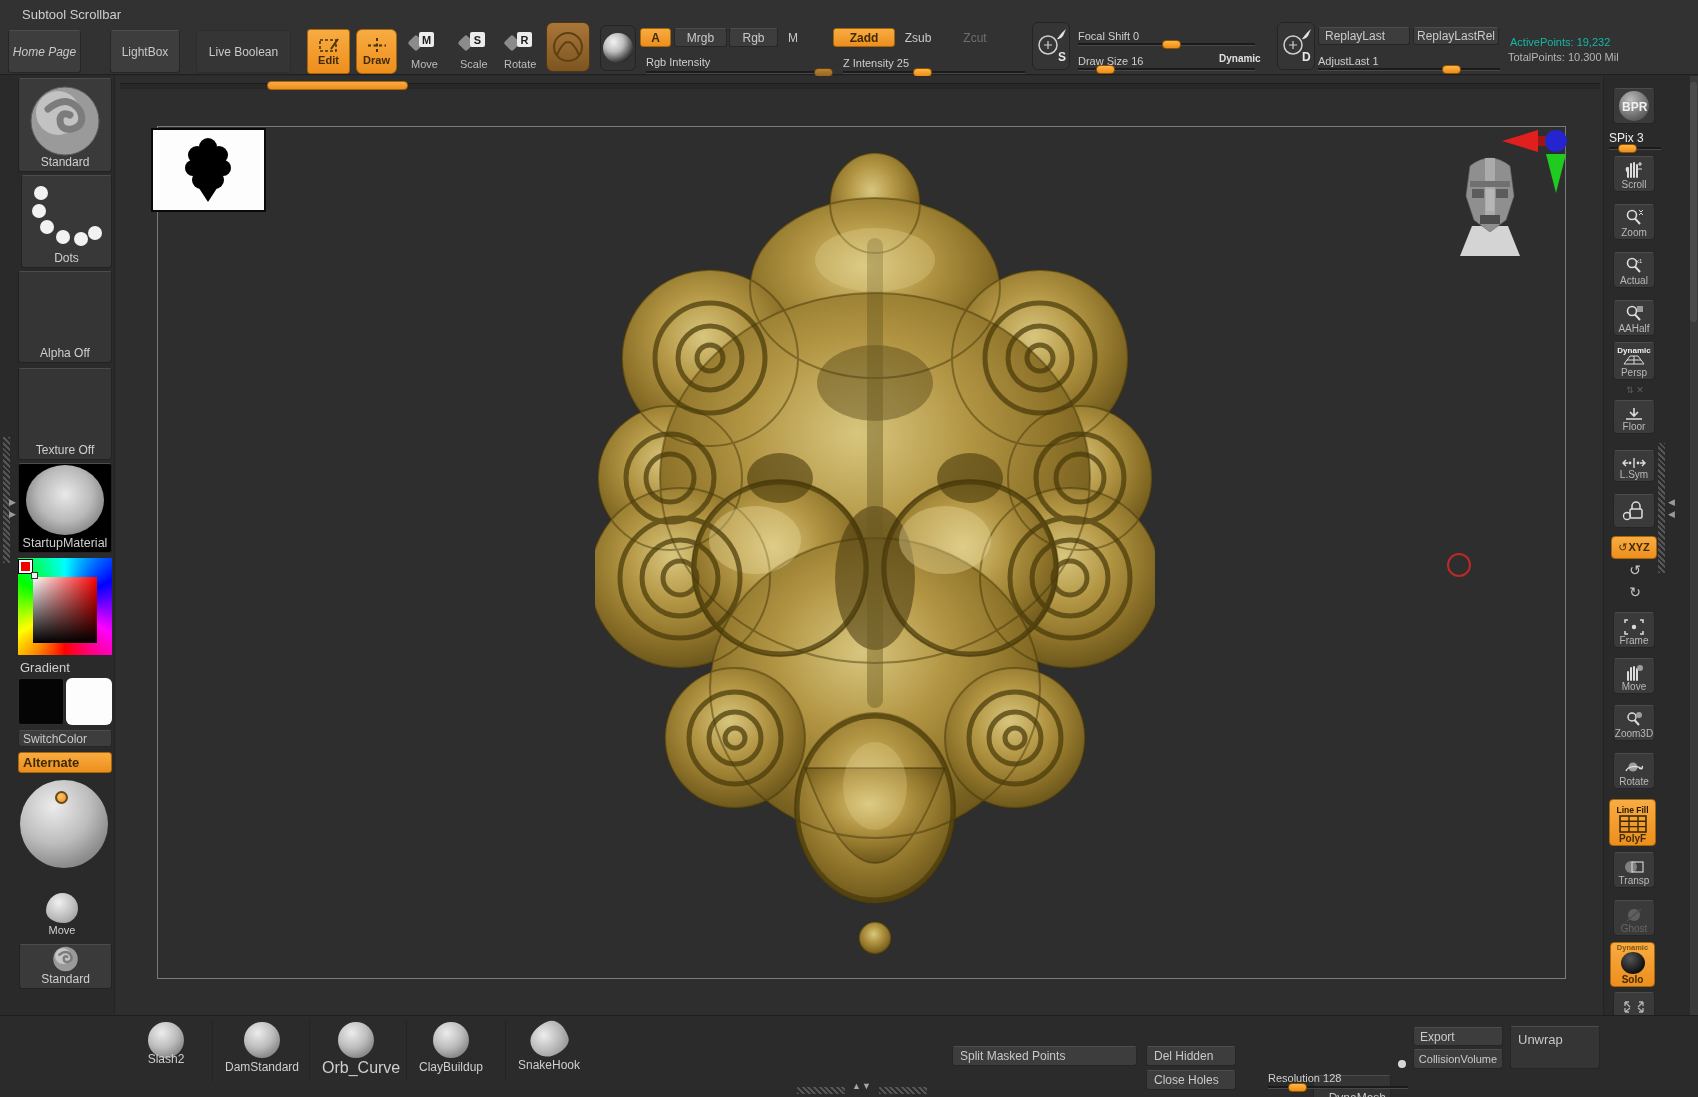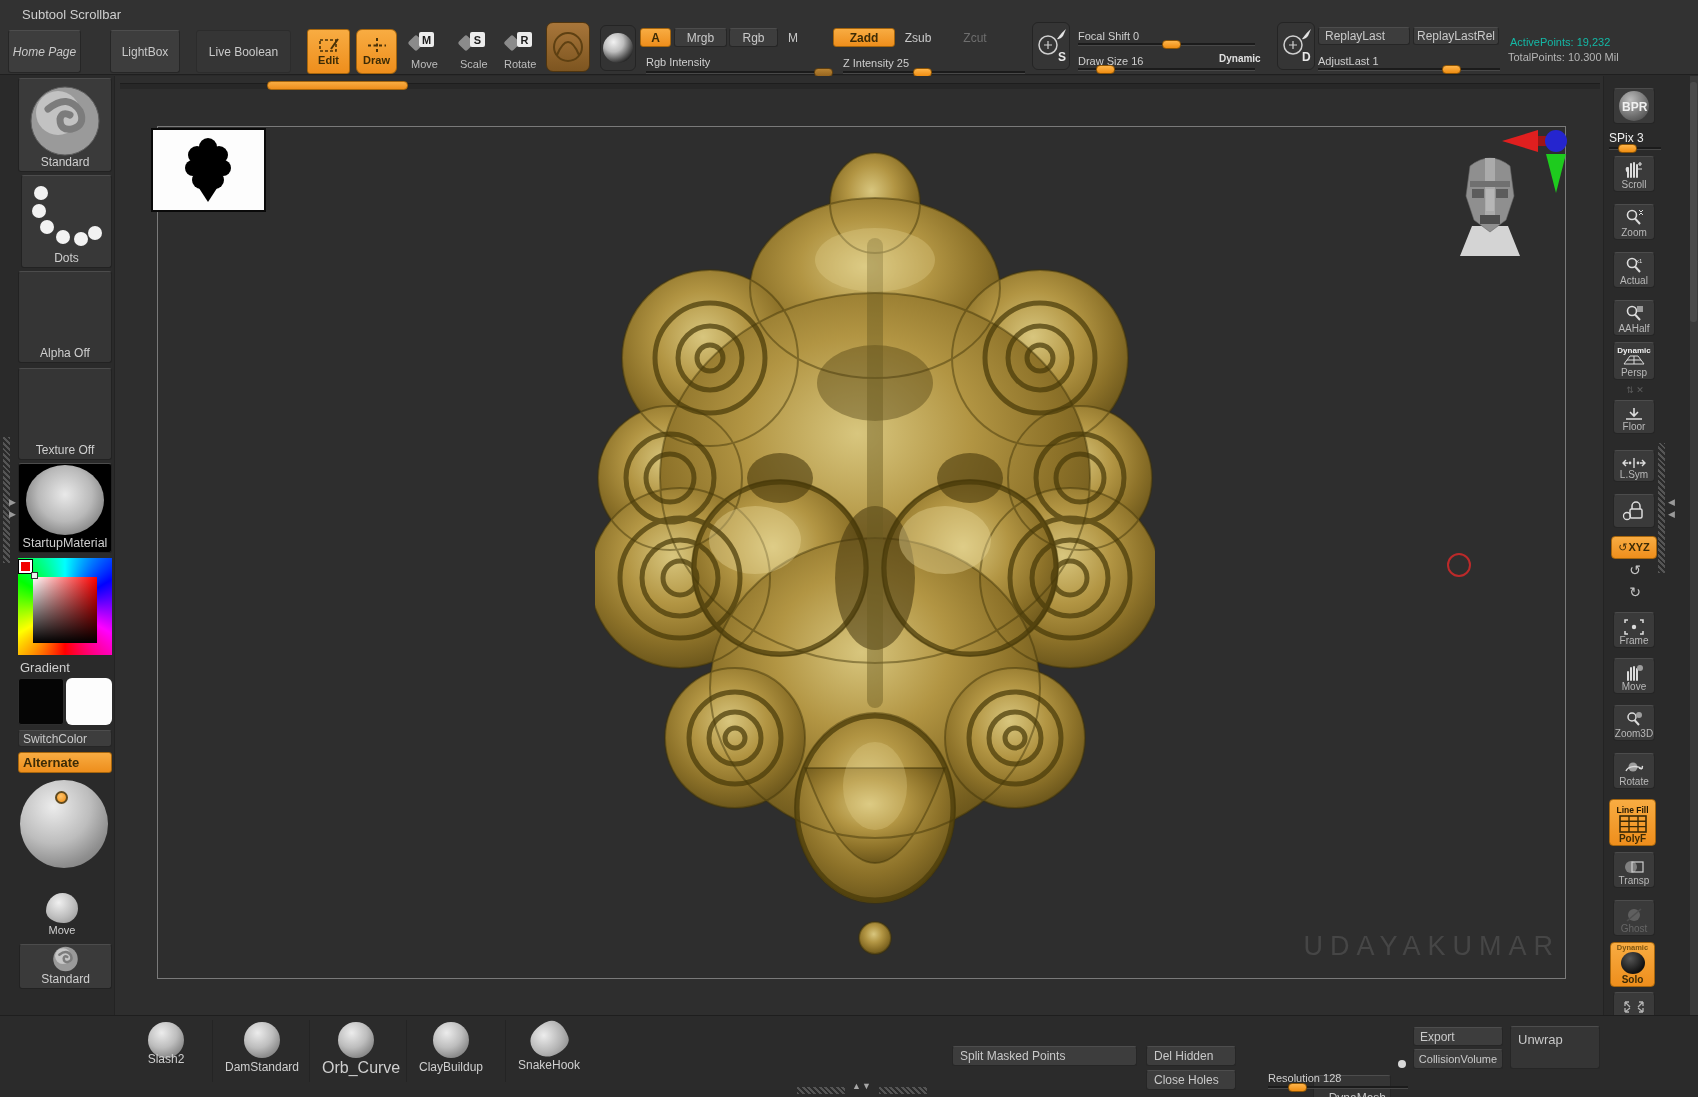--- a/index.html
+++ b/index.html
@@ -295,21 +295,20 @@
 
   <svg class="abs" style="left:1500px;top:118px;" width="70" height="78" viewBox="0 0 70 78">
     <polygon points="2,23 38,12 38,34" fill="#e01f1f"></polygon>
     <rect x="38" y="18" width="9" height="10" fill="#a01414"></rect>
     <circle cx="56" cy="23" r="11" fill="#2525cf"></circle>
     <polygon points="46,36 66,36 56,75" fill="#1ecb1e"></polygon>
   </svg>
 
   <div class="abs" style="left:1447px;top:553px;width:24px;height:24px;border:2.5px solid #bb2a2a;border-radius:50%;"></div>
 
-  <div class="abs" style="left:1130px;top:931px;width:430px;text-align:right;font-size:27px;letter-spacing:7px;color:#464646;">UDAYAKUMAR</div>
 
   <div class="abs" style="left:0;top:76px;width:115px;height:939px;background:#2a2a2a;border-right:1px solid #232323;"></div>
 
   <div class="abs tbox" style="left:18px;top:78px;width:94px;height:94px;">
     <svg width="74" height="72" viewBox="0 0 74 72" style="margin-bottom:-2px;">
       <circle cx="37" cy="36" r="34" fill="#9a9a9a"></circle>
       <circle cx="37" cy="36" r="34" fill="none" stroke="#5f5f5f" stroke-width="1"></circle>
       <circle cx="30" cy="28" r="22" fill="#c2c2c2"></circle>
       <path d="M20 24 Q40 8 52 26 Q58 40 44 44 Q32 46 32 34 Q34 26 42 30" fill="none" stroke="#7c7c7c" stroke-width="7" stroke-linecap="round"></path>
     </svg>

